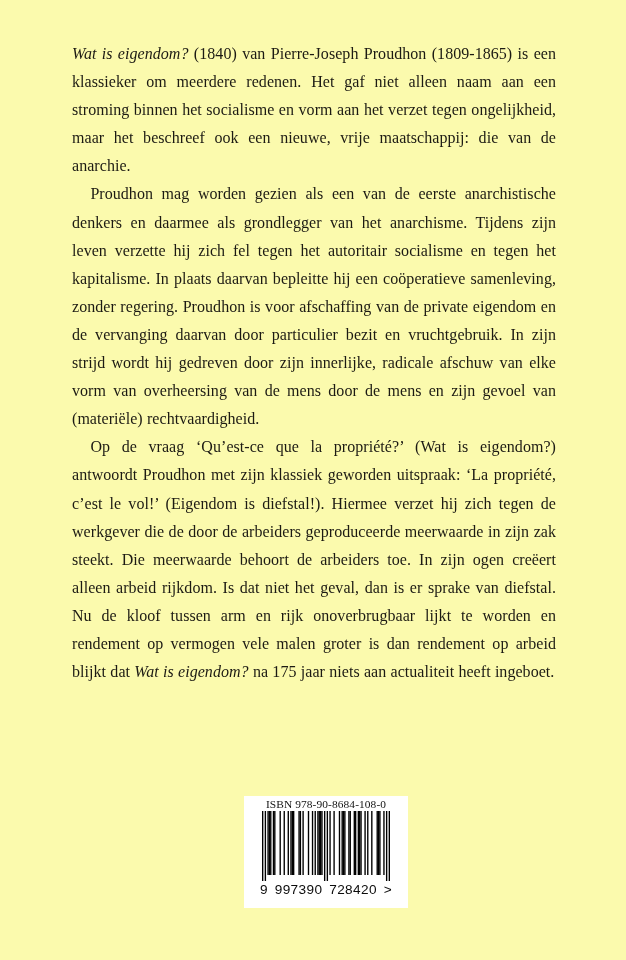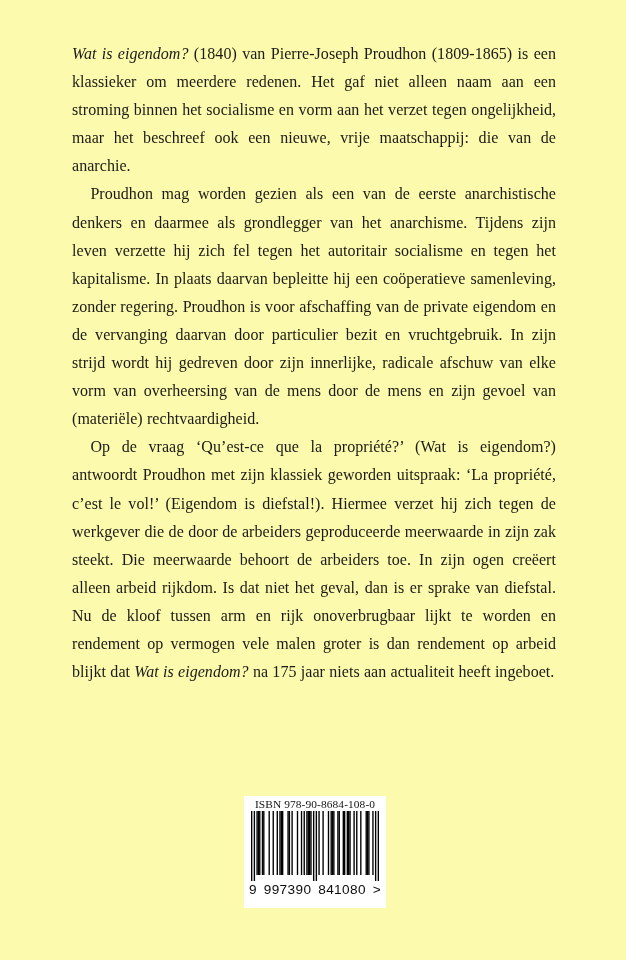--- a/index.html
+++ b/index.html
@@ -48,21 +48,21 @@
   }
   .para i, .para em {
     font-style: italic;
   }
 
   
   #barcode-block {
     position: absolute;
     left: 244px;
     top: 796px;
-    width: 142px;
+    width: 164px;
     height: 112px;
     background: #ffffff;
     display: flex;
     flex-direction: column;
     align-items: center;
   }
   #isbn-text {
     font-size: 11.4px;
     color: #121212;
     margin-top: 2px;
@@ -151,18 +151,18 @@
         <rect x="114.526" y="0" width="1.367" height="64" fill="#000000"></rect>
         <rect x="115.874" y="0" width="1.367" height="64" fill="#000000"></rect>
         <rect x="117.221" y="0" width="1.367" height="64" fill="#000000"></rect>
         <rect x="121.263" y="0" width="1.367" height="64" fill="#000000"></rect>
         <rect x="123.958" y="0" width="1.367" height="70" fill="#000000"></rect>
         <rect x="126.653" y="0" width="1.367" height="70" fill="#000000"></rect>
       </svg>
     <div id="barcode-digits">
       <span class="grp">9</span>
       <span class="grp">997390</span>
-      <span class="grp">841080</span>
+      <span class="grp">728420</span>
       <span class="grp">&gt;</span>
     </div>
   </div>
 
 </div>
 
 </body></html>

